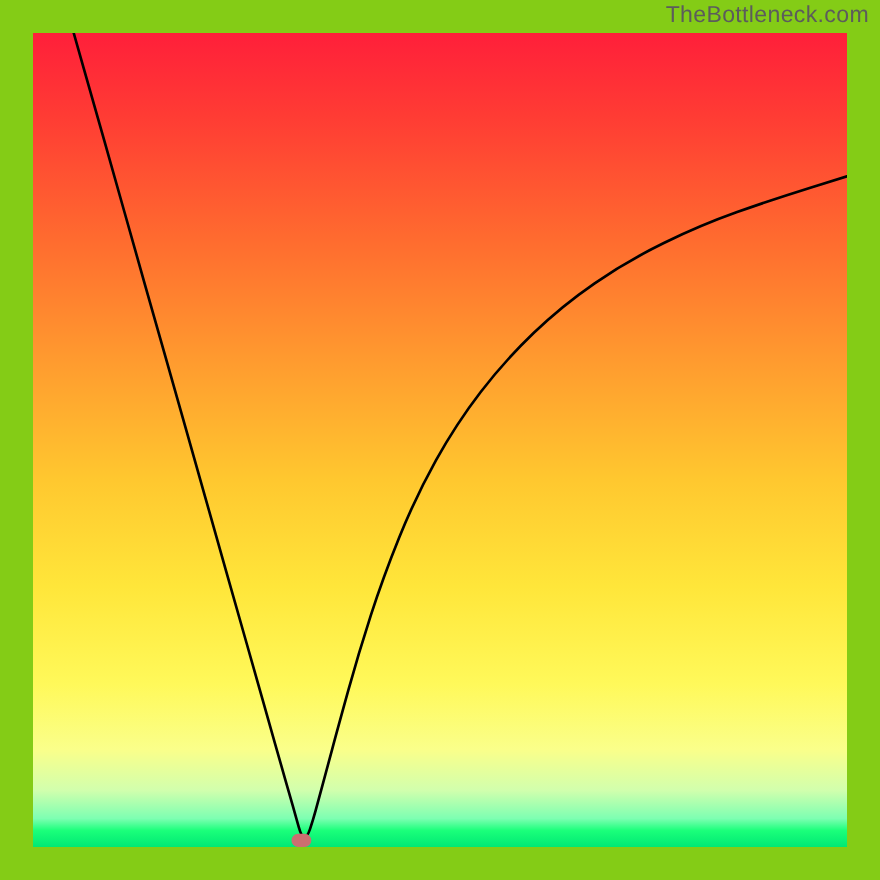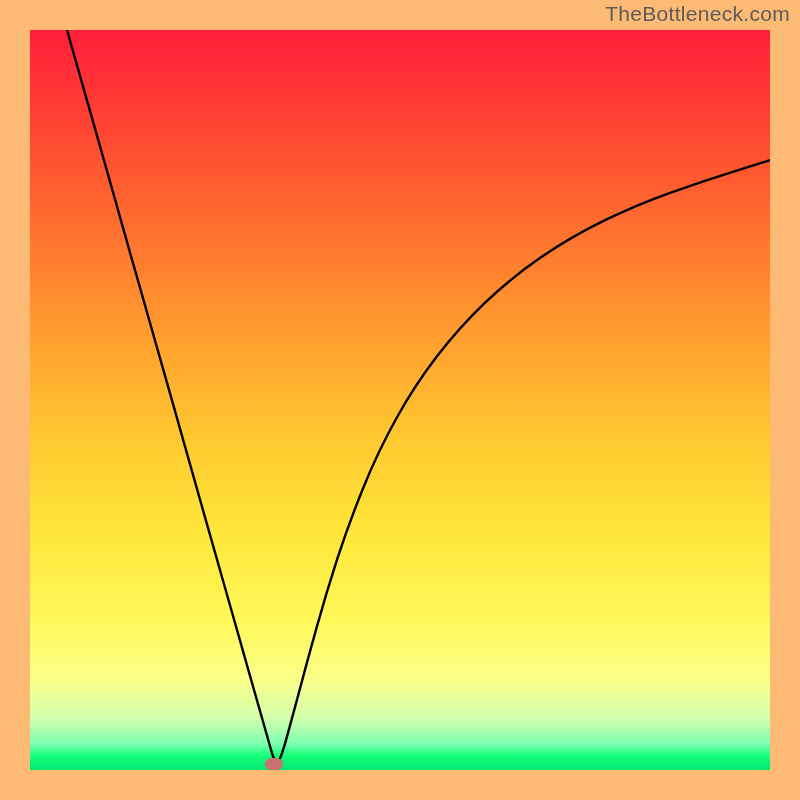--- a/index.html
+++ b/index.html
@@ -7,21 +7,21 @@
     padding: 0;
     width: 800px;
     height: 800px;
     background: #000;
     overflow: hidden;
     font-family: Arial, Helvetica, sans-serif;
   }
   .frame {
     position: absolute;
     inset: 0;
-    background: #fdba74;
+    background: #84cc16;
   }
   .plot {
     position: absolute;
     left: 30px;
     top: 30px;
     width: 740px;
     height: 740px;
     background: linear-gradient(
       to bottom,
       #ff1f3a 0%,

